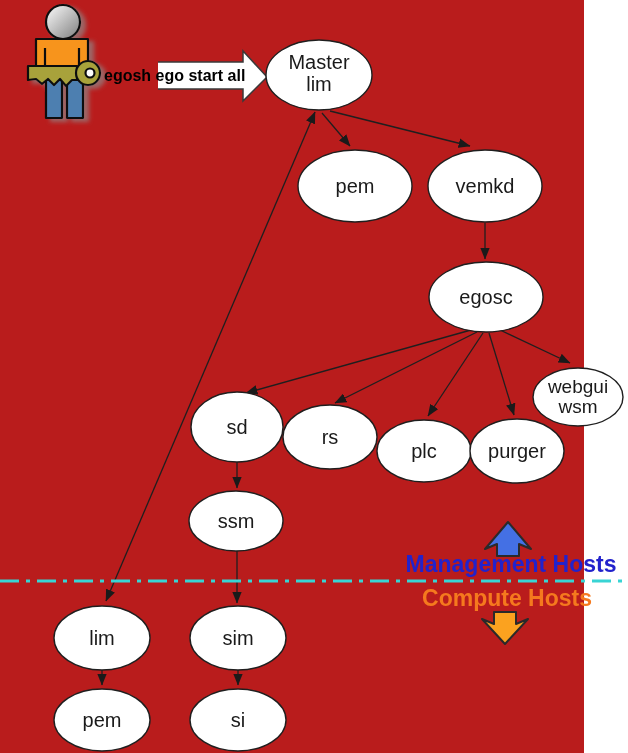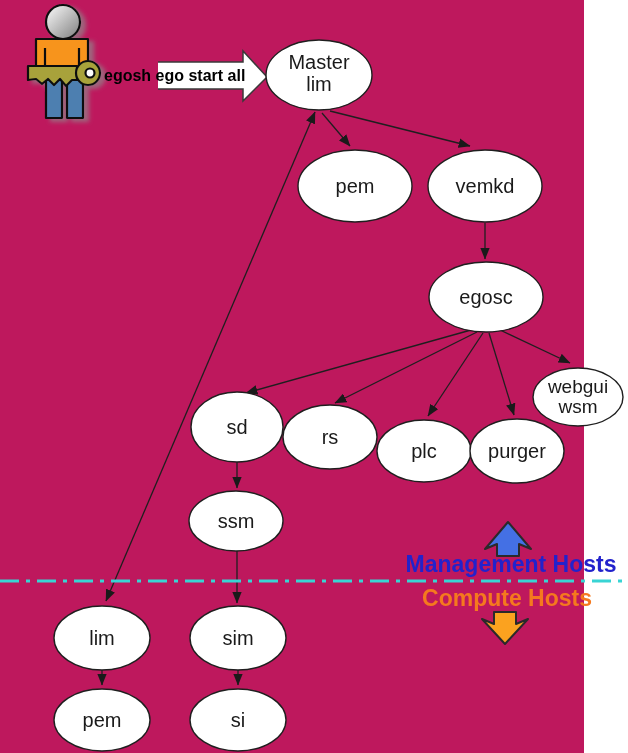--- a/index.html
+++ b/index.html
@@ -1,17 +1,17 @@
 <!DOCTYPE html>
 <html><head>
 <meta charset="utf-8">
 <style>
   html,body{margin:0;padding:0;background:#ffffff;}
   body{width:628px;height:753px;overflow:hidden;}
-  .stage{position:relative;width:584px;height:753px;background:#be185d;}
+  .stage{position:relative;width:584px;height:753px;background:#b91c1c;}
   svg{display:block;}
   .node{fill:#ffffff;stroke:#1f1f1f;stroke-width:1.4;}
   .edge{stroke:#1f1f1f;stroke-width:1.3;fill:none;}
   .node-label{font:20px "Liberation Sans", sans-serif;fill:#1a1a1a;text-anchor:middle;}
   .node-label-sm{font:19px "Liberation Sans", sans-serif;fill:#1a1a1a;text-anchor:middle;}
   .cmd-label{font:bold 16px "Liberation Sans", sans-serif;fill:#000000;text-anchor:start;}
   .zone-label{font:bold 23px "Liberation Sans", sans-serif;text-anchor:middle;}
   .icon-outline{stroke:#111111;stroke-width:2.2;stroke-linejoin:round;}
   .zone-arrow{stroke:#2a2a2a;stroke-width:2;stroke-linejoin:round;}
 </style>

